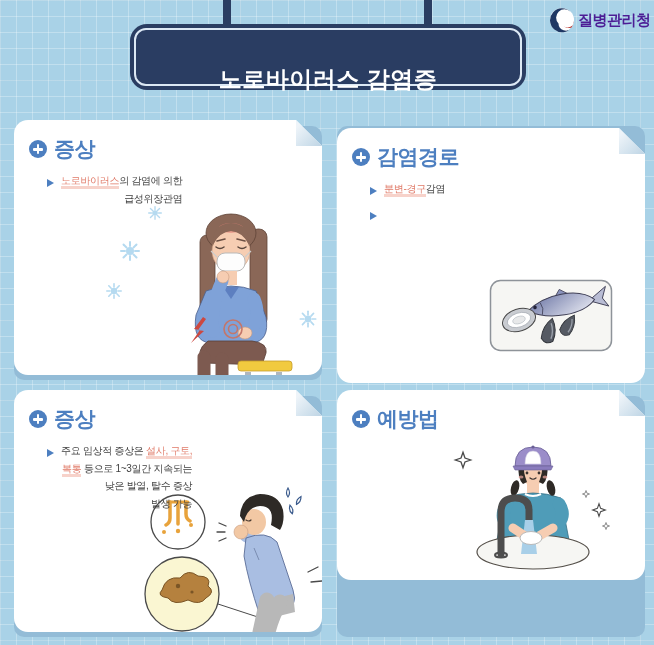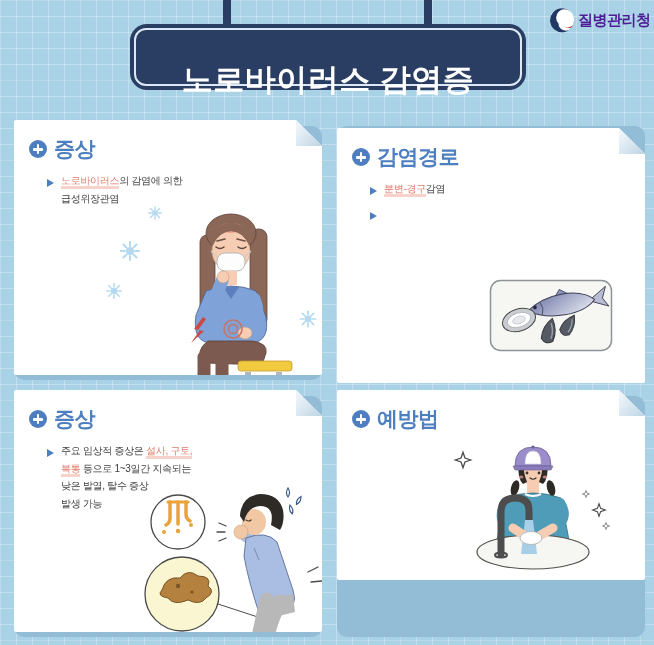--- a/index.html
+++ b/index.html
@@ -16,31 +16,31 @@
     background-size:16px 16px,16px 16px,80px 80px,80px 80px;
   }
   .logo{ position:absolute; top:7px; left:549px; display:flex; align-items:center; gap:3px; }
   .logo-text{ font-size:15px; font-weight:700; color:#4c1d95; letter-spacing:-0.5px; }
   .post{ position:absolute; top:0; width:8px; height:30px; background:#2a3d62; }
   .post-left{ left:223px; } .post-right{ left:424px; }
   .banner{ position:absolute; left:130px; top:24px; width:396px; height:66px;
     background:#2a3d62; border-radius:17px; }
   .banner-inner{ position:absolute; inset:4px; border:2px solid #dce8f4; border-radius:12px; }
   .banner-title{ position:absolute; inset:0; display:flex; align-items:center; justify-content:center;
-    color:#ffffff; font-size:31px; font-weight:800; letter-spacing:0.5px;margin-top:45px; }
+    color:#ffffff; font-size:23px; font-weight:800; letter-spacing:0.5px;margin-top:45px; }
 
   .card-shadow{ position:absolute; background:#93bcd7; border-radius:10px; }
   .sh1{ left:14px; top:126px; width:308px; height:254px; }
   .sh2{ left:337px; top:126px; width:308px; height:254px; }
   .sh3{ left:14px; top:396px; width:308px; height:241px; }
   .sh4{ left:337px; top:396px; width:308px; height:241px; }
 
-  .card{ position:absolute; width:308px; background:#ffffff; border-radius:2px;
+  .card{ position:absolute; width:308px; background:#ffffff; border-radius:14px;
     clip-path:polygon(0 0, calc(100% - 26px) 0, 100% 26px, 100% 100%, 0 100%);
-    overflow:hidden; }
+    overflow:hidden;text-align:right; }
   .card1{ left:14px; top:120px; height:255px; }
   .card2{ left:337px; top:128px; height:255px; }
   .card3{ left:14px; top:390px; height:242px; }
   .card4{ left:337px; top:390px; height:190px; }
   .fold{ position:absolute; top:0; right:0; width:26px; height:26px;
     background:linear-gradient(135deg,#eef4f9 15%,#cfe0ec 70%,#bed4e4 100%);
     clip-path:polygon(0 0, 100% 100%, 0 100%); }
 
   .card-header{ display:flex; align-items:center; gap:7px; margin:15px 0 9px 15px; }
   .plus-icon{ position:relative; width:18px; height:18px; border-radius:50%; background:#4d7fc0; flex:0 0 auto; }

